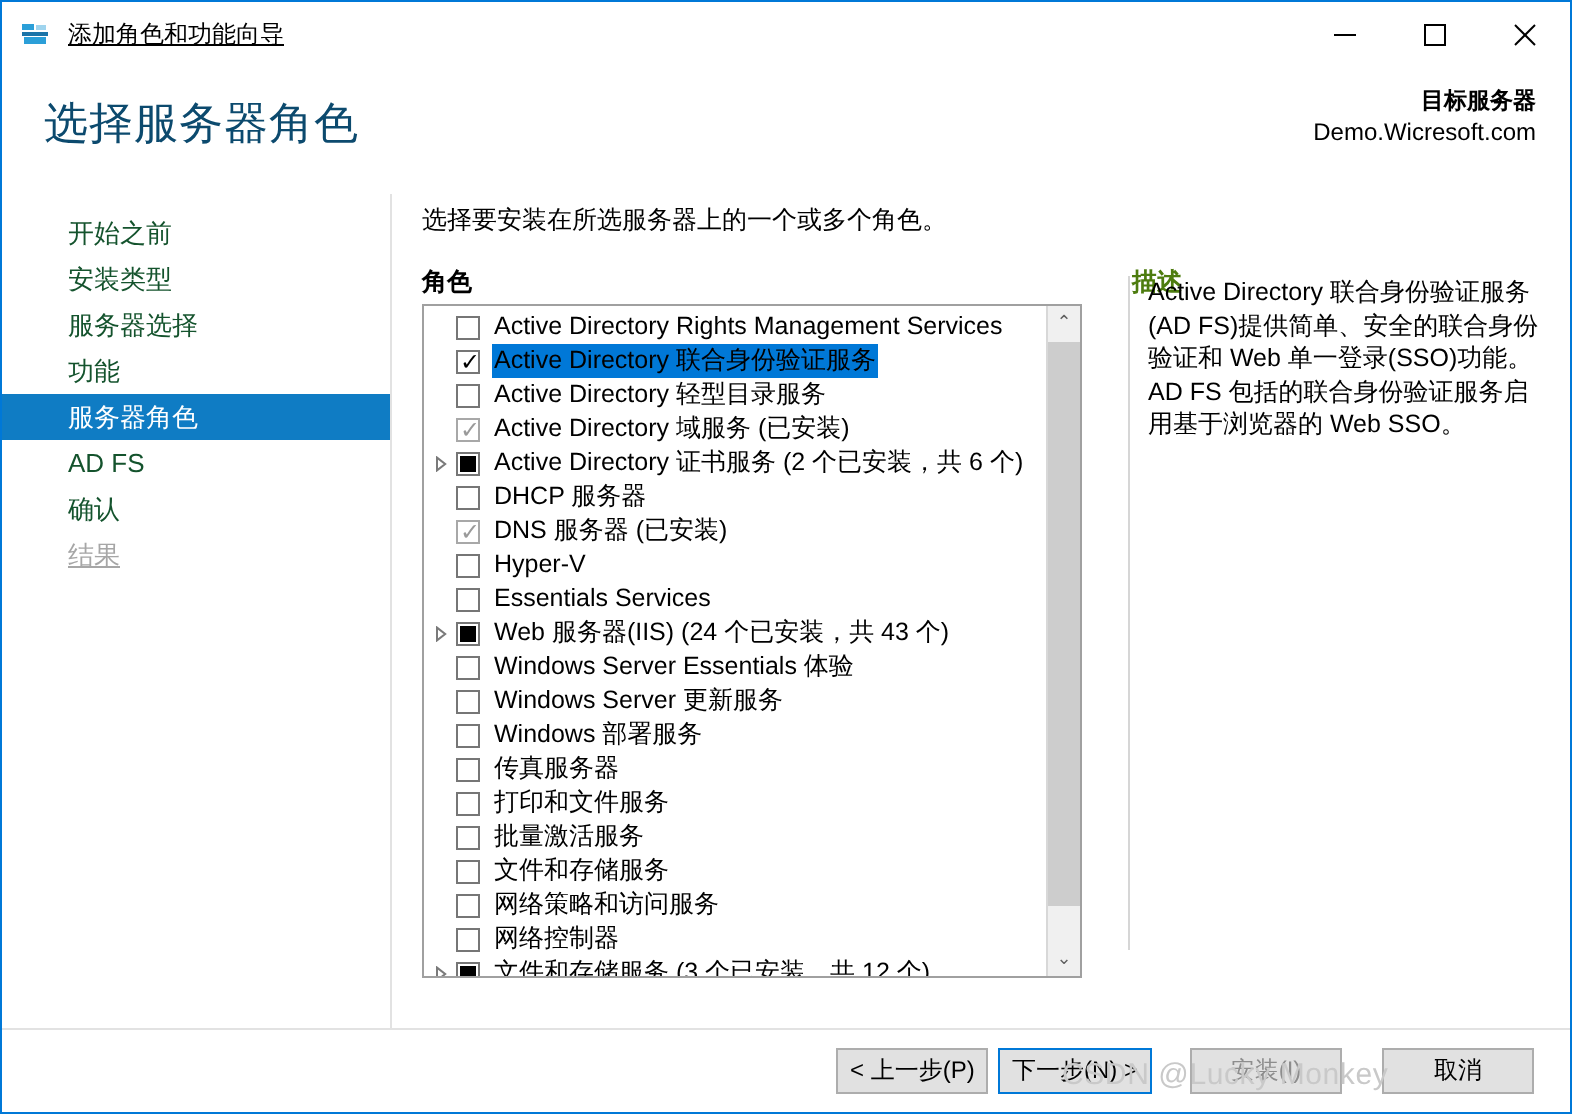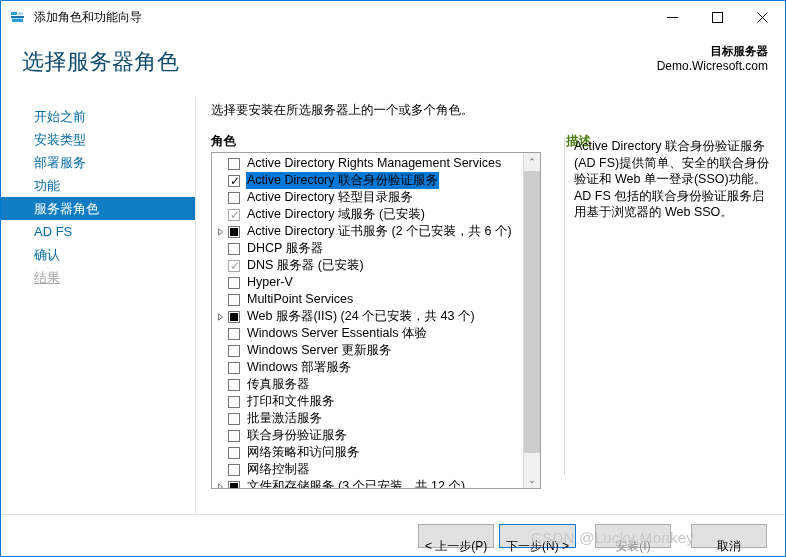--- a/index.html
+++ b/index.html
@@ -26,20 +26,21 @@
   }
 
   
   #titlebar {
     position: relative;
     height: 32px;
     background: #ffffff;
     display: flex;
     align-items: center;
     user-select: none;
+    text-decoration: underline;
   }
   #title-icon {
     width: 16px;
     height: 16px;
     margin-left: 9px;
     margin-right: 8px;
     position: relative;
     flex: none;
   }
   #title-text {
@@ -115,21 +116,21 @@
     height: 420px;
     background: #ffffff;
     padding-top: 8px;
     box-sizing: border-box;
   }
   .nav-item {
     height: 23px;
     line-height: 23px;
     padding-left: 33px;
     font-size: 13px;
-    color: #0369a1;
+    color: #14532d;
     cursor: default;
     white-space: nowrap;
     overflow: hidden;
   }
   .nav-item.active {
     background: #0f7cc4;
     color: #ffffff;
   }
   .nav-item.disabled {
     color: #a6a6a6;
@@ -332,21 +333,21 @@
     position: absolute;
     top: 9px;
     height: 23px;
     min-width: 76px;
     box-sizing: border-box;
     border: 1px solid #adadad;
     background: #e1e1e1;
     font-family: "Liberation Sans", "DejaVu Sans", sans-serif;
     font-size: 12px;
     color: #000000;
-    padding: 11px 6px;
+    padding: 0 6px;
     cursor: default;
     line-height: 21px;
     text-align: center;
     white-space: nowrap;
   }
   .btn.default {
     border: 1px solid #0078d7;
     background: #e1e1e1;
   }
   .btn.disabled { color: #8d8d8d; }
@@ -409,21 +410,21 @@
       <span id="target-server-label">目标服务器</span>
       <span id="target-server-name">Demo.Wicresoft.com</span>
     </div>
   </div>
 
   <div id="body-area">
 
     <div id="sidebar">
         <div class="nav-item">开始之前</div>
         <div class="nav-item">安装类型</div>
-        <div class="nav-item">部署服务</div>
+        <div class="nav-item">服务器选择</div>
         <div class="nav-item">功能</div>
         <div class="nav-item active">服务器角色</div>
         <div class="nav-item">AD FS</div>
         <div class="nav-item">确认</div>
         <div class="nav-item disabled">结果</div>
       </div>
     <div id="sidebar-divider"></div>
 
     <div id="main">
       <div id="instruction">选择要安装在所选服务器上的一个或多个角色。</div>
@@ -480,21 +481,21 @@
               <span class="role-label">DNS 服务器 (已安装)</span>
             </div>
             <div class="role-row">
               <span class="expander empty"></span>
               <span class="cb"></span>
               <span class="role-label">Hyper-V</span>
             </div>
             <div class="role-row">
               <span class="expander empty"></span>
               <span class="cb"></span>
-              <span class="role-label">MultiPoint Services</span>
+              <span class="role-label">Essentials Services</span>
             </div>
             <div class="role-row">
               <span class="expander">
                 <svg width="7" height="8" viewBox="0 0 7 8">
                   <path d="M1.5 0.8 L5.6 4 L1.5 7.2 Z" fill="none" stroke="#7a7a7a" stroke-width="1"></path>
                 </svg>
               </span>
               <span class="cb">
                 <span class="cb-square"></span>
               </span>
@@ -526,21 +527,21 @@
               <span class="role-label">打印和文件服务</span>
             </div>
             <div class="role-row">
               <span class="expander empty"></span>
               <span class="cb"></span>
               <span class="role-label">批量激活服务</span>
             </div>
             <div class="role-row">
               <span class="expander empty"></span>
               <span class="cb"></span>
-              <span class="role-label">联合身份验证服务</span>
+              <span class="role-label">文件和存储服务</span>
             </div>
             <div class="role-row">
               <span class="expander empty"></span>
               <span class="cb"></span>
               <span class="role-label">网络策略和访问服务</span>
             </div>
             <div class="role-row">
               <span class="expander empty"></span>
               <span class="cb"></span>
               <span class="role-label">网络控制器</span>

